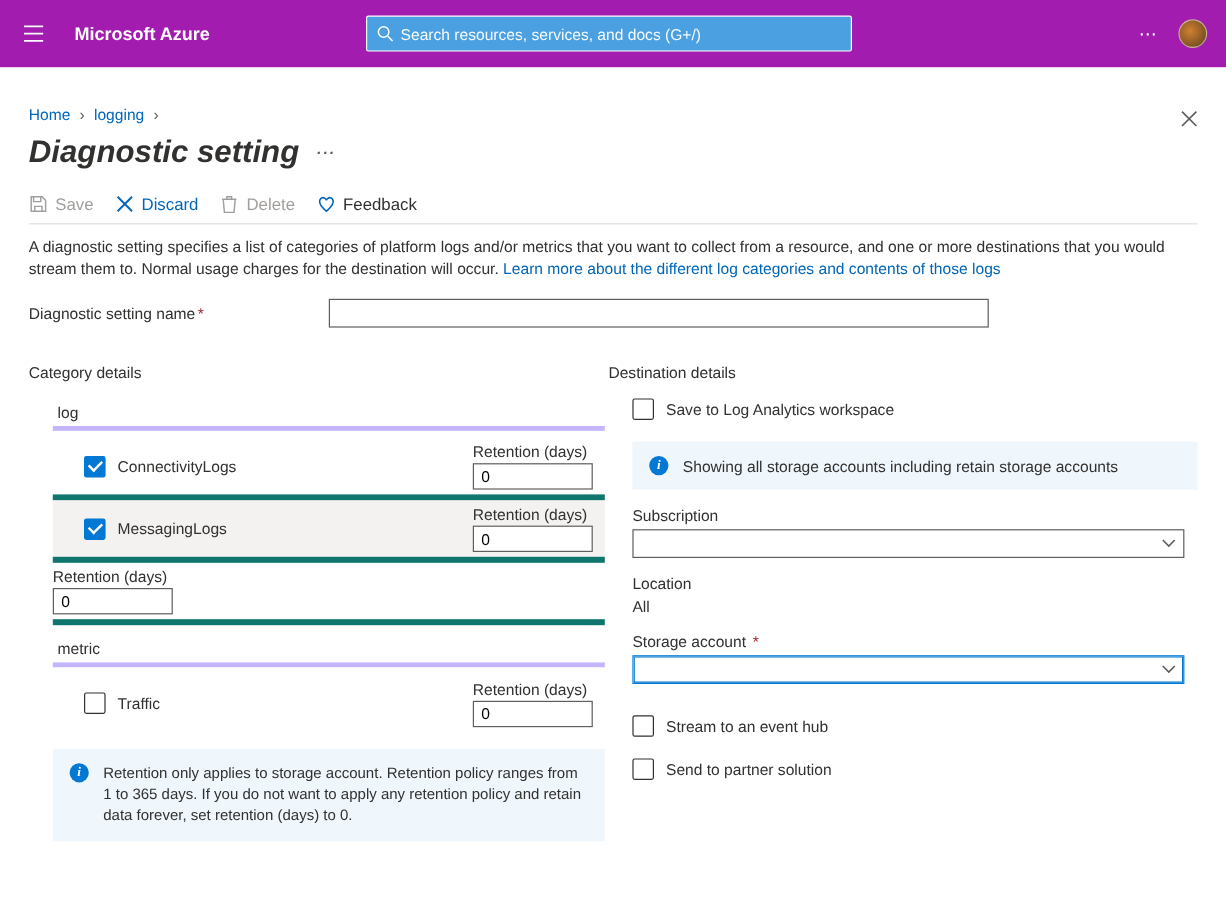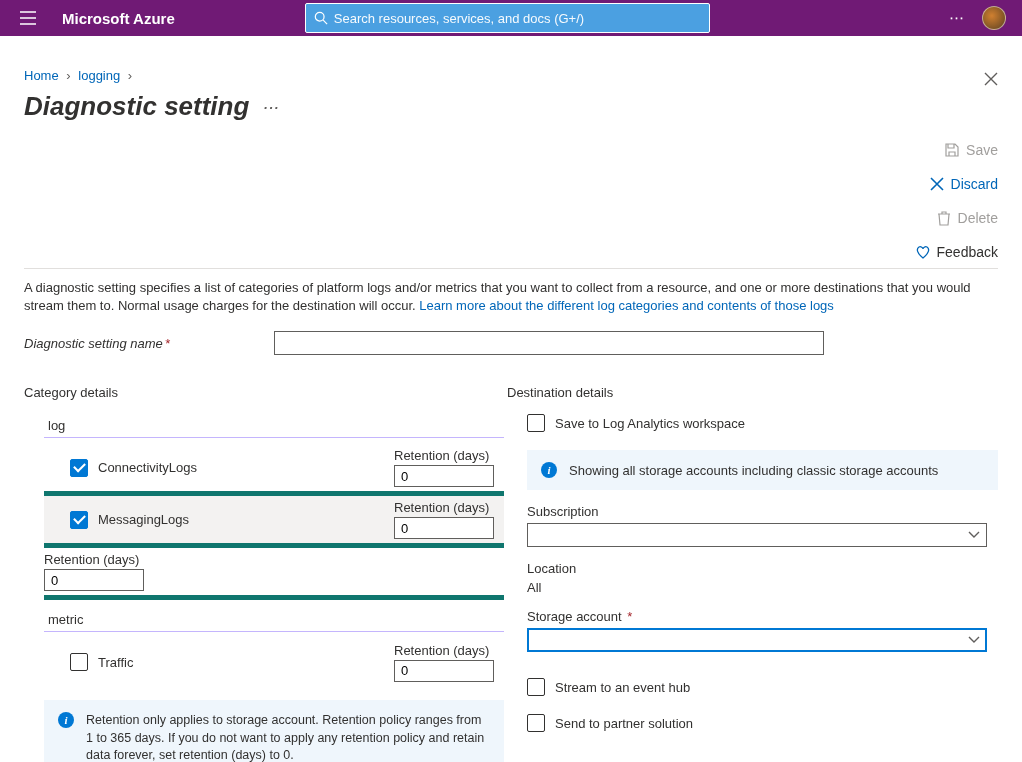--- a/index.html
+++ b/index.html
@@ -8,22 +8,22 @@
     font-family: "Segoe UI", -apple-system, BlinkMacSystemFont, sans-serif;
     font-size: 13px;
     color: #323130;
     background: #fff;
     width: 1022px;
     height: 762px;
     overflow: hidden;
   }
   
   .topbar {
-    background: #701a75;
-    height: 36px;
+    background: #a21caf;
+    height: 56px;
     display: flex;
     align-items: center;
     color: #fff;
     padding: 0 8px;
   }
   .hamburger {
     width: 40px; height: 40px;
     display: flex; align-items: center; justify-content: center;
     cursor: pointer;
   }
@@ -62,38 +62,38 @@
   .content { padding: 32px 24px 0 24px; position: relative; }
   .breadcrumbs { font-size: 13px; margin-bottom: 6px; }
   .breadcrumbs .bc-link { color: #0066b8; cursor: pointer; }
   .breadcrumbs .sep { color: #605e5c; margin: 0 4px; }
   .page-title-row { display: flex; align-items: center; font-style: italic; }
   .page-title { font-size: 26px; font-weight: 600; margin: 2px 0 12px 0; }
   .title-more { margin-left: 14px; color: #605e5c; cursor: pointer; font-weight:600; letter-spacing:1px; margin-top:-8px;}
   .close-x {
     position: absolute; top: 36px; right: 24px; cursor: pointer; color: #605e5c;
   }
-  .toolbar { display: flex; align-items: flex-end; gap: 18px; padding: 8px 0; border-bottom: 1px solid #e1dfdd; margin-bottom: 10px; flex-direction: column;}
+  .toolbar { display: flex; align-items: center; gap: 18px; padding: 8px 0; border-bottom: 1px solid #e1dfdd; margin-bottom: 10px;}
   .toolbar .tbtn { display:flex; align-items:center; gap:6px; cursor:pointer; font-size:14px;}
   .toolbar .tbtn.disabled { color:#a19f9d; cursor:default;}
   .toolbar .tbtn .icon { width:16px; height:16px; display:inline-flex; align-items:center; justify-content:center;}
   .toolbar svg { display:block; }
   .desc { font-size: 13px; line-height: 1.4; margin-bottom: 16px; max-width: 960px;}
   .desc a.link { color: #0066b8; text-decoration: none; cursor:pointer; }
   .form-row { display: flex; align-items: center; margin-bottom: 20px; }
-  .form-label { width: 250px; font-size: 13px; font-style: italic; }
+  .form-label { width: 250px; font-size: 13px; }
   .req { color: #a4262c; margin-left: 2px;}
   .text-input {
     width: 550px; height: 24px; border: 1px solid #605e5c; padding: 1px 6px; font-size: 13px; border-radius:0;
   }
   .columns { display: flex; gap: 3px; margin-top: 30px; }
   .col-left { flex: 0 0 480px; }
   .col-right { flex: 1; }
   .section-head { font-size: 13px; margin-bottom: 14px; }
-  .subhead { font-size: 13px; font-weight:400; margin: 0 0 6px 20px; border-bottom: 1px solid #c4b5fd; padding:4px 0 4px 4px;}
+  .subhead { font-size: 13px; font-weight:400; margin: 0 0 6px 20px; border-bottom: 4px solid #c4b5fd; padding:4px 0 4px 4px;}
   .log-row {
     display: flex; align-items: center;
     border-bottom: 5px solid #0f766e;
     padding: 0; min-height: 48px;
     margin-left: 20px;
   }
   .log-row.hl { background: #f3f2f1; }
   .log-left { display:flex; align-items:center; gap:10px; padding-left: 26px; flex:1;}
   .log-right { width: 110px; padding: 4px 6px 4px 0;}
   .retention-label{ font-size:13px; color:#323130; margin-bottom:2px; white-space:nowrap;}
@@ -298,21 +298,21 @@
       <div class="section-head">Destination details</div>
 
       <div class="dest-row">
         <span class="cb"></span>
         <span class="cb-label">Save to Log Analytics workspace</span>
       </div>
 
 
       <div class="info-box-right">
         <span class="info-icon">i</span>
-        <span>Showing all storage accounts including classic storage accounts</span>
+        <span>Showing all storage accounts including retain storage accounts</span>
       </div>
 
       <div class="field-block">
         <span class="flabel">Subscription</span>
         <div class="select">
           <svg class="chev" width="12" height="8" viewBox="0 0 12 8">
               <path d="M1 1l5 5 5-5" fill="none" stroke="#605e5c" stroke-width="1.4"></path>
             </svg>
         </div>
       </div>

